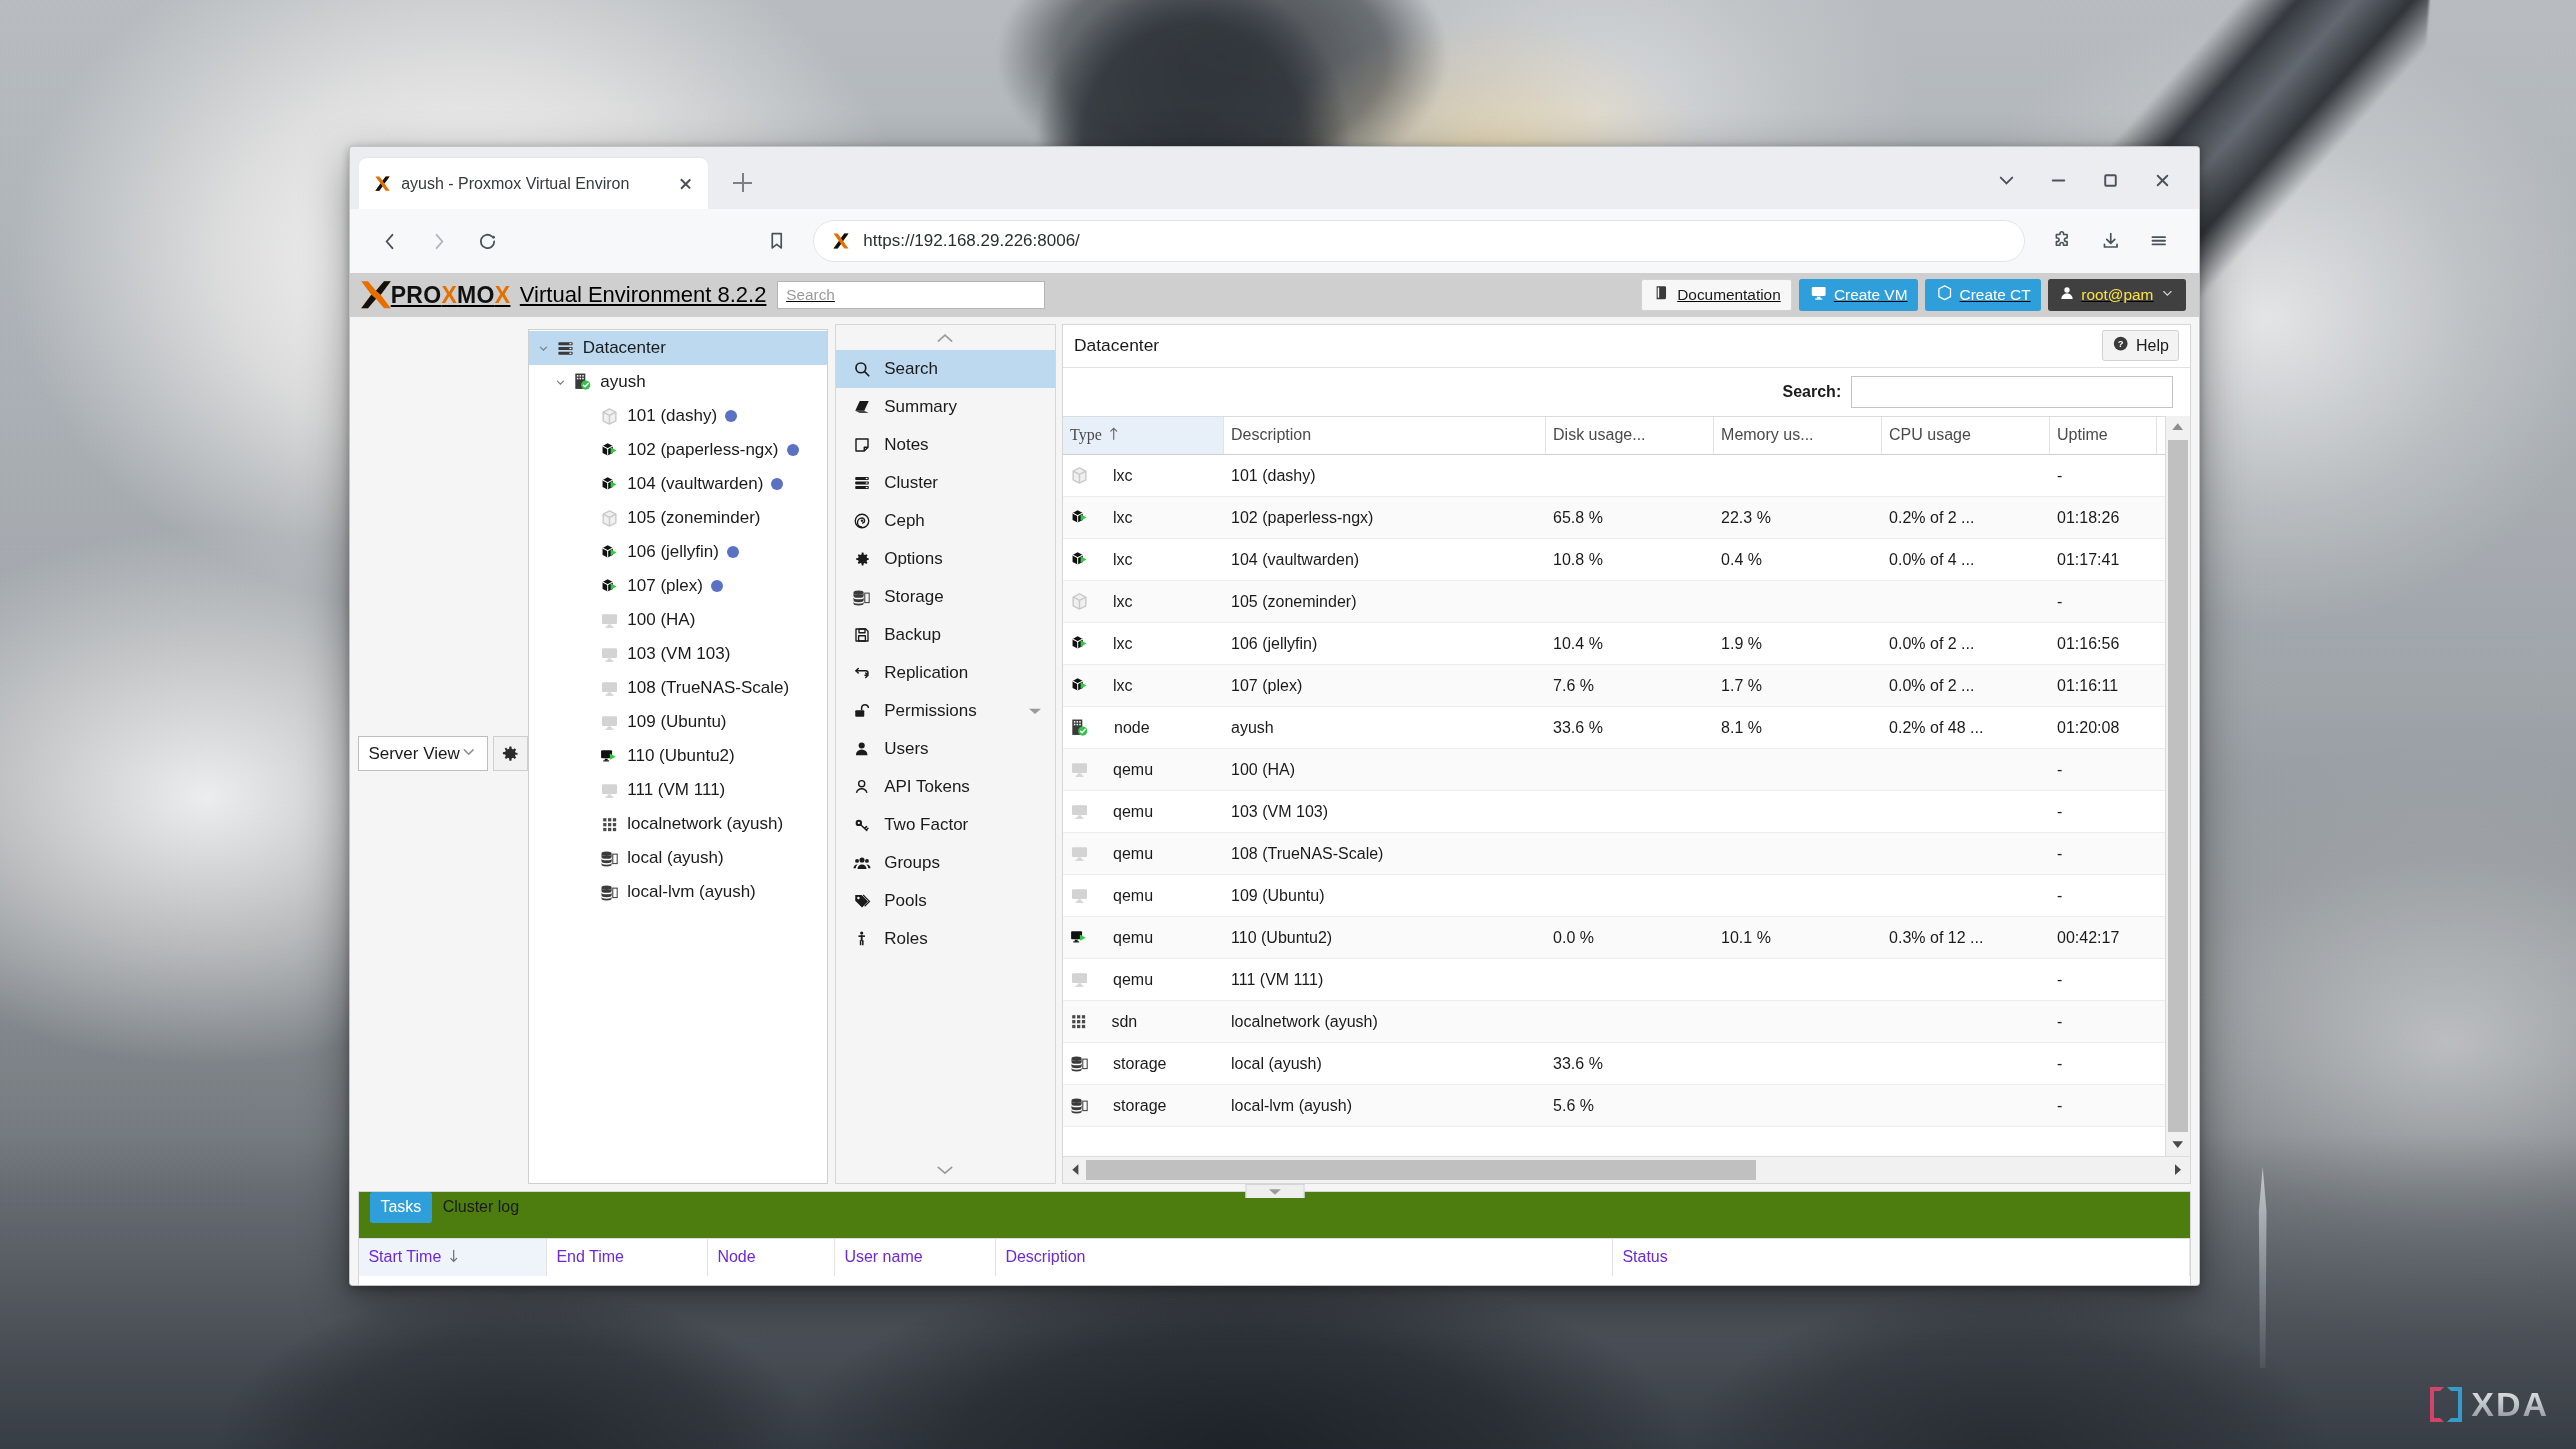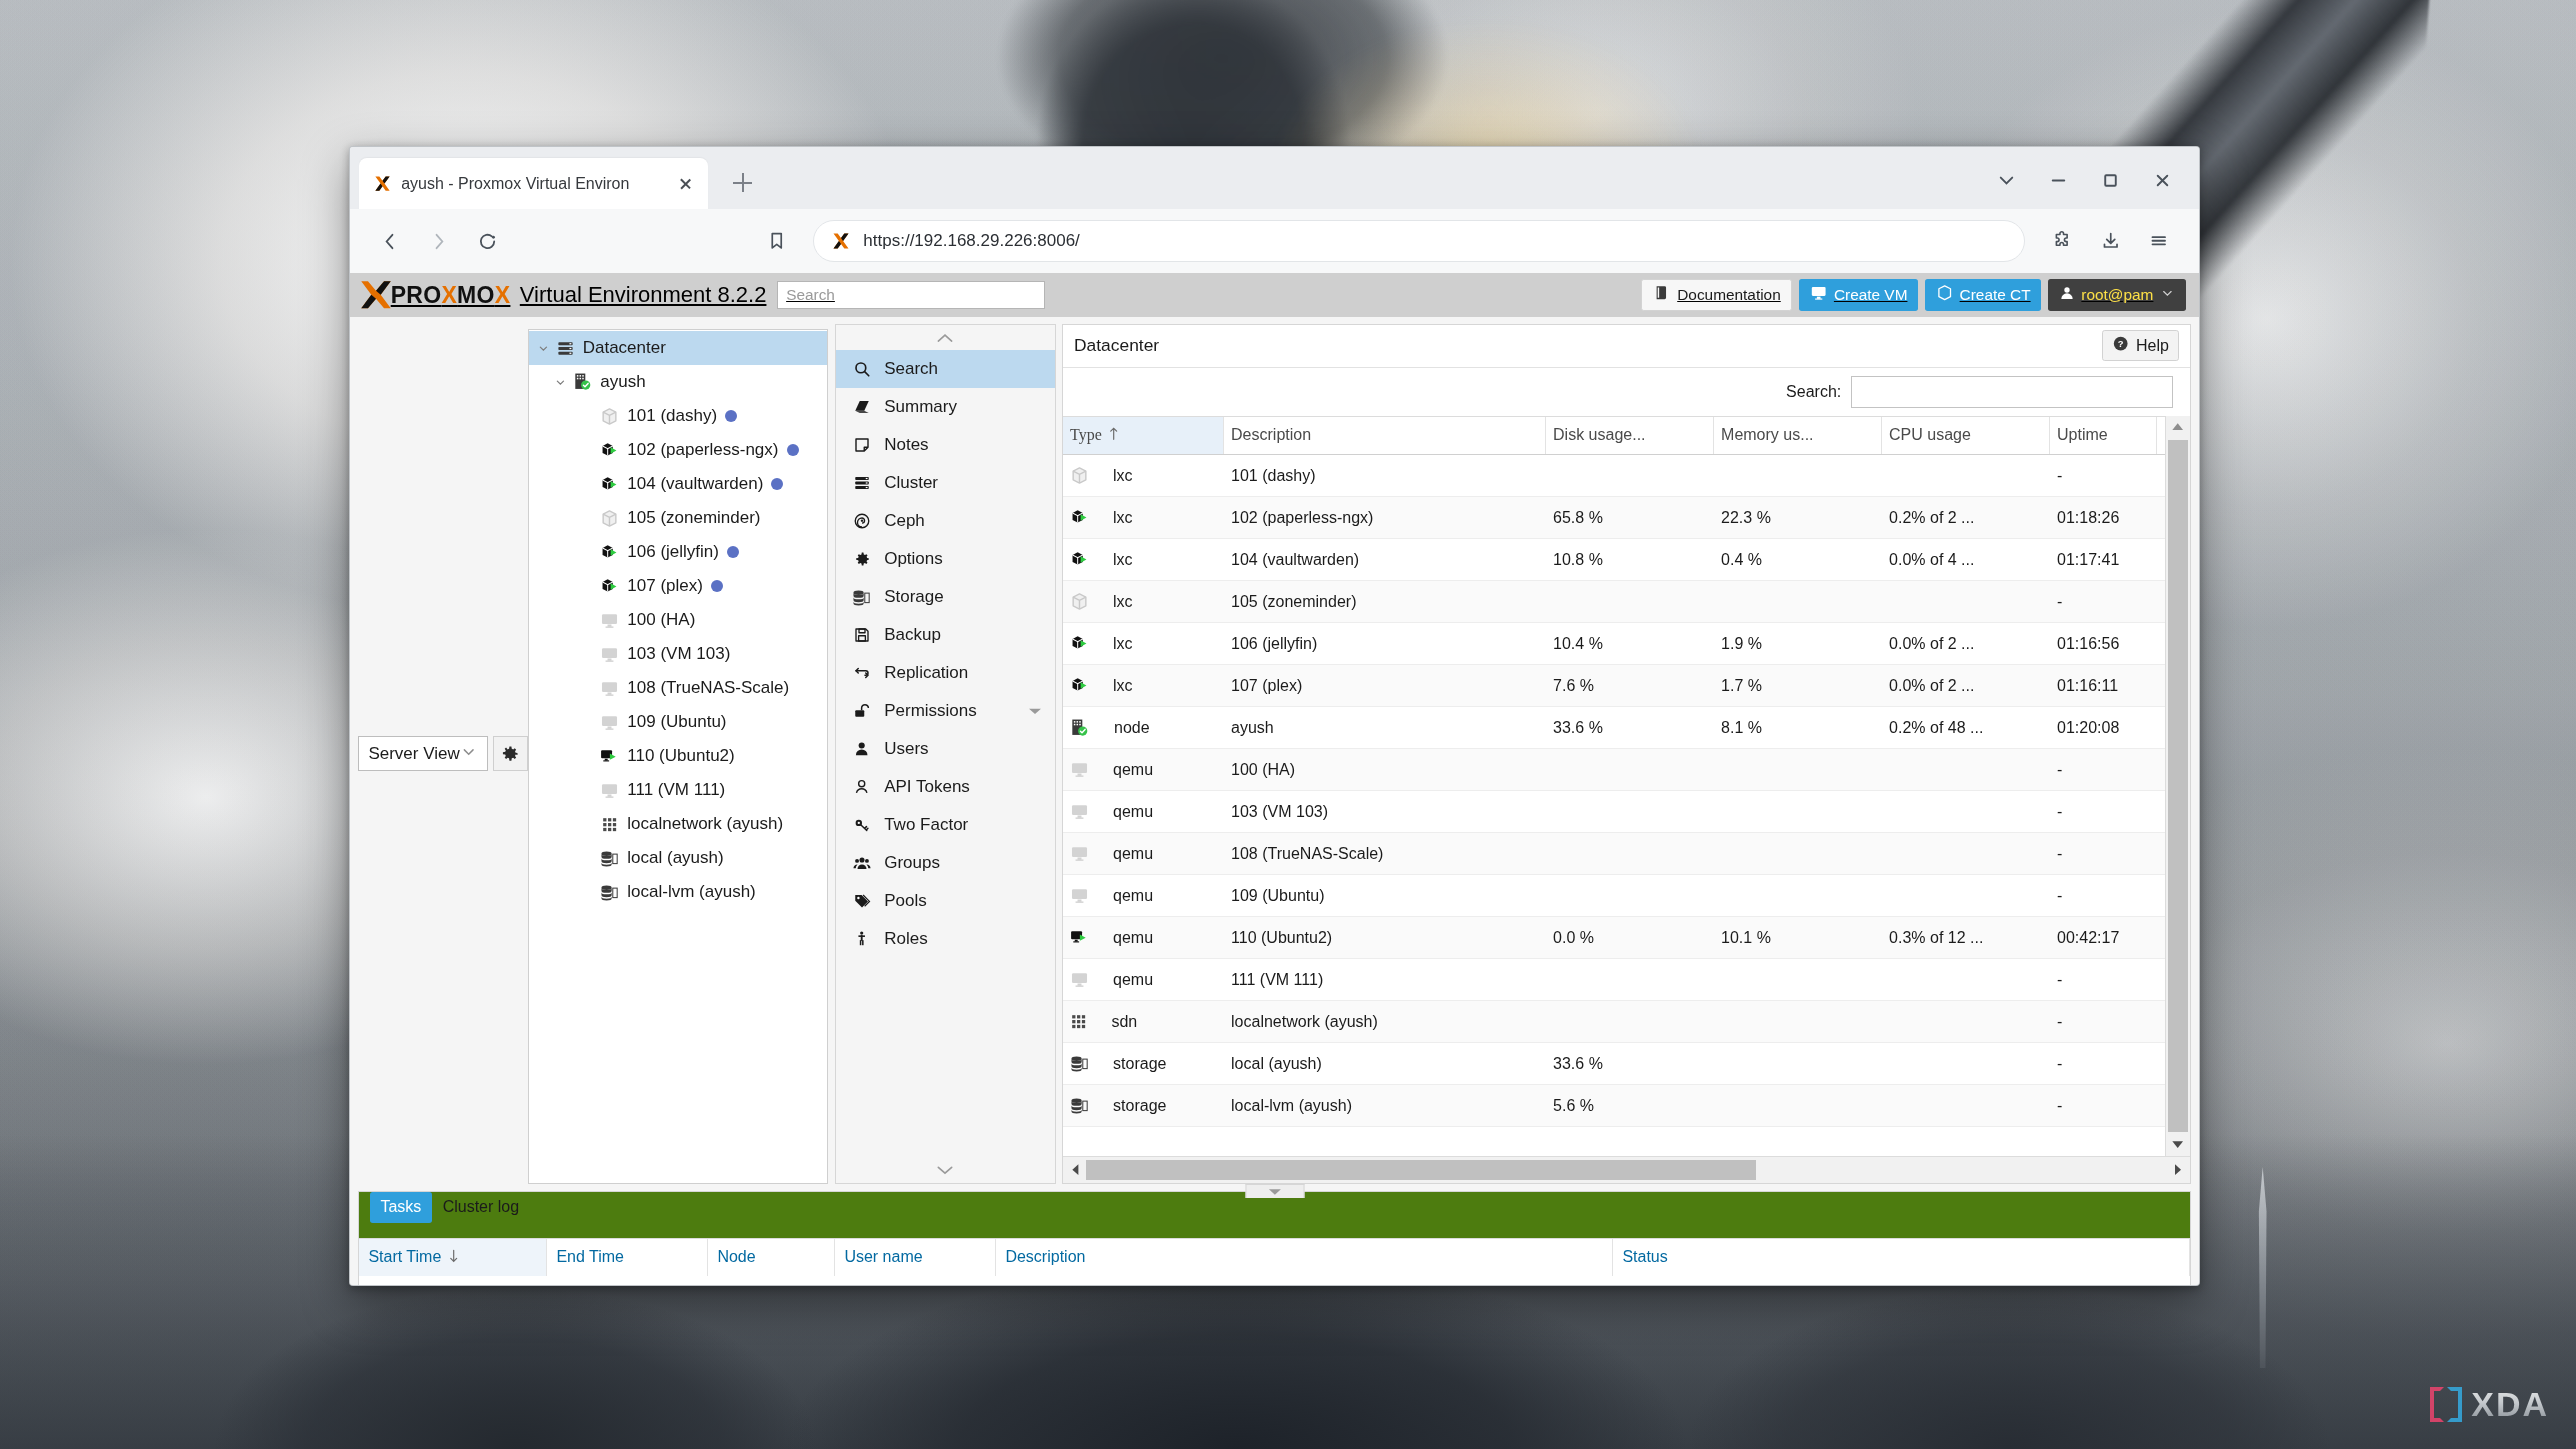--- a/index.html
+++ b/index.html
@@ -189,21 +189,21 @@
 
   
   .content-col { flex: 1; background: #fff; border: 0.7px solid #d6d6d6; display: flex; flex-direction: column; overflow: hidden; }
   .content-head { height: 43px; display: flex; align-items: center; padding: 0 10.7px; border-bottom: 0.7px solid #e2e2e2; }
   .content-head .ctitle { font-size: 17.4px; color: #1b1b1b; }
   .helpbtn {
     margin-left: auto; height: 31px; display: flex; align-items: center; gap: 6.7px; padding: 0 9.4px;
     background: #f3f3f3; border: 0.7px solid #d2d2d2; border-radius: 2.7px; font-size: 16px; color: #1b1b1b;
   }
   .tbl-searchrow { height: 48px; display: flex; align-items: center; justify-content: flex-end; padding: 0 17.4px; gap: 9.4px; }
-  .tbl-searchrow label { font-size: 16px; color: #1b1b1b; }
+  .tbl-searchrow label { font-size: 16px; color: #1b1b1b; font-weight: bold; }
   .tbl-searchrow input { width: 322px; height: 32px; border: 0.7px solid #c3c3c3; font-size: 15.4px; padding: 0 6.7px; }
 
   .tbl-wrap { flex: 1; display: flex; flex-direction: column; overflow: hidden; position: relative; }
   .tbl-headrow { display: flex; border-top: 0.7px solid #dcdcdc; border-bottom: 0.7px solid #d0d0d0; background: #fff; }
   .th {
     font-size: 16px; color: #4a4a4a; padding: 9.4px 6.7px; border-right: 0.7px solid #e3e3e3;
     white-space: nowrap; overflow: hidden; display: flex; align-items: center; gap: 5.4px;
   }
   .th.sorted { background: #e7f0f9; font-family: Liberation Serif, serif; }
   .tbl-rows { flex: 1; overflow: hidden; }
@@ -236,21 +236,21 @@
   .tasks-panel { height: 101px; margin: 6.7px 8px 0 8px; background: #fff; border: 0.7px solid #d6d6d6; position: relative; }
   .tasks-collapse {
     position: absolute; left: 50%; transform: translateX(-50%); top: -8px; width: 59px; height: 14.8px;
     background: #eee; border: 0.7px solid #d6d6d6; border-bottom: none; display: flex; align-items: center; justify-content: center;
   }
   .tasks-tabs { height: 47px; background: #4d7c0f; display: flex; align-items: flex-start; gap: 0; padding: 0 10.7px; border-bottom: 0.7px solid #dcdcdc; }
   .ttab { height: 31px; display: flex; align-items: center; padding: 0 10.7px; font-size: 16px; color: #1b1b1b; border-radius: 2.7px; }
   .ttab.active { background: #2f9fdc; color: #fff; }
   .tasks-head { display: flex; }
   .tasks-head .th2 {
-    font-size: 16px; color: #0369a1; padding: 9.4px 9.4px; border-right: 0.7px solid #e3e3e3; white-space: nowrap;
+    font-size: 16px; color: #6d28d9; padding: 9.4px 9.4px; border-right: 0.7px solid #e3e3e3; white-space: nowrap;
     display: flex; align-items: center; gap: 5.4px;
   }
   .tasks-head .th2.sorted { background: #eef4fa; }
   .w-start { width: 188px; flex: 0 0 188px; }
   .w-end   { width: 161px; flex: 0 0 161px; }
   .w-node  { width: 127px; flex: 0 0 127px; }
   .w-user  { width: 161px; flex: 0 0 161px; }
   .w-desc  { width: 617px; flex: 0 0 617px; }
   .w-stat  { flex: 1; }
 </style>

